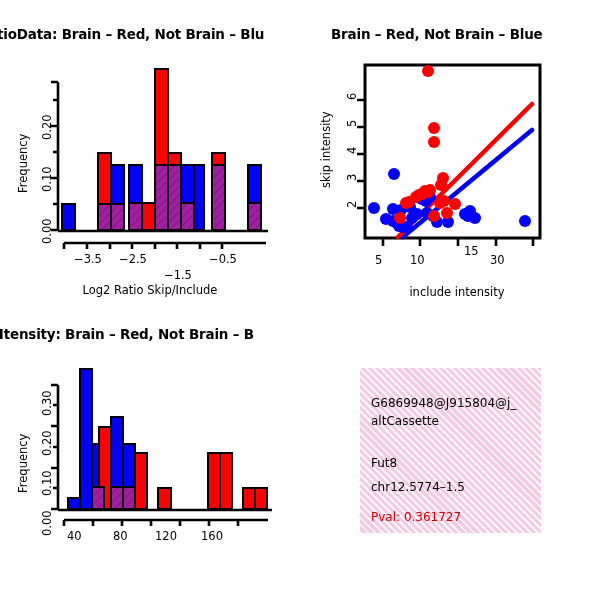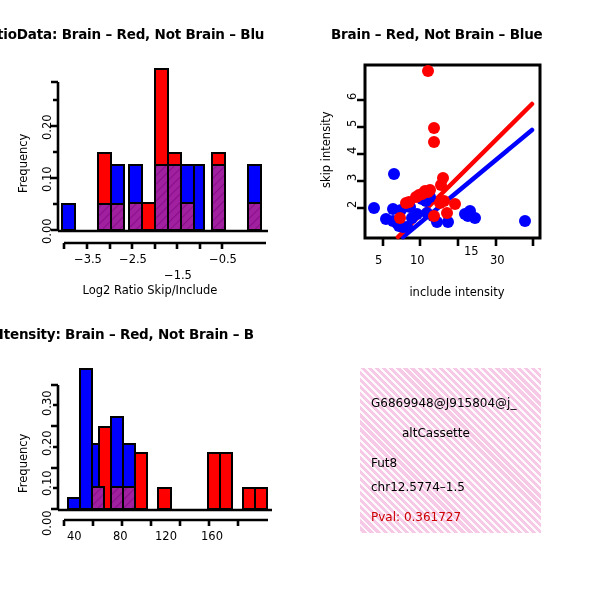--- a/index.html
+++ b/index.html
@@ -293,20 +293,20 @@
   <div class="infobox" style="left:60px; top:68px; width:181px; height:165px;
               background-color:#F7DCEE;
               background-image:
                 repeating-linear-gradient(45deg,
                   rgba(255,255,255,0.85) 0px, rgba(255,255,255,0.85) 2px,
                   rgba(246,200,230,0.95) 2px, rgba(246,200,230,0.95) 5px);">
   </div>
 
   <div class="infoline" style="left:71px; top:96px;">G6869948@J915804@j_</div>
 
-  <div class="infoline" style="left:71px; top:126px;margin-left:31px;">altCassette</div>
+  <div class="infoline" style="left:71px; top:114px;">altCassette</div>
 
   <div class="infoline" style="left:71px; top:156px;">Fut8</div>
 
   <div class="infoline" style="left:71px; top:180px;">chr12.5774–1.5</div>
 
   <div class="infoline pval" style="left:71px; top:210px;text-align:center;">Pval: 0.361727</div>
 </div>
 
 </body></html>

